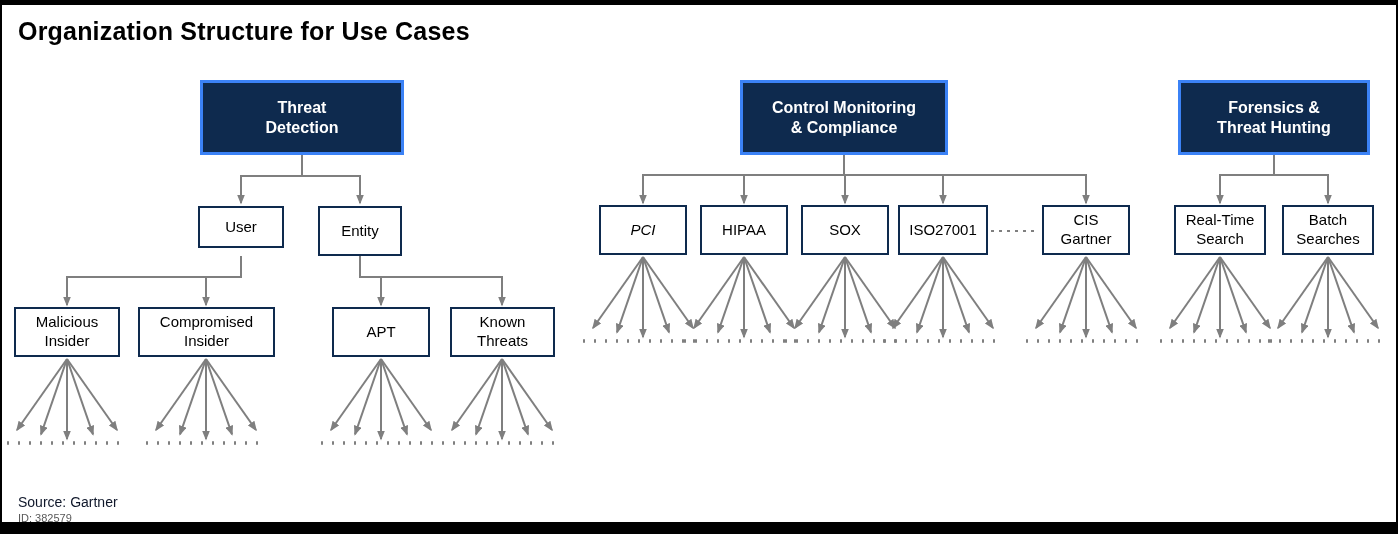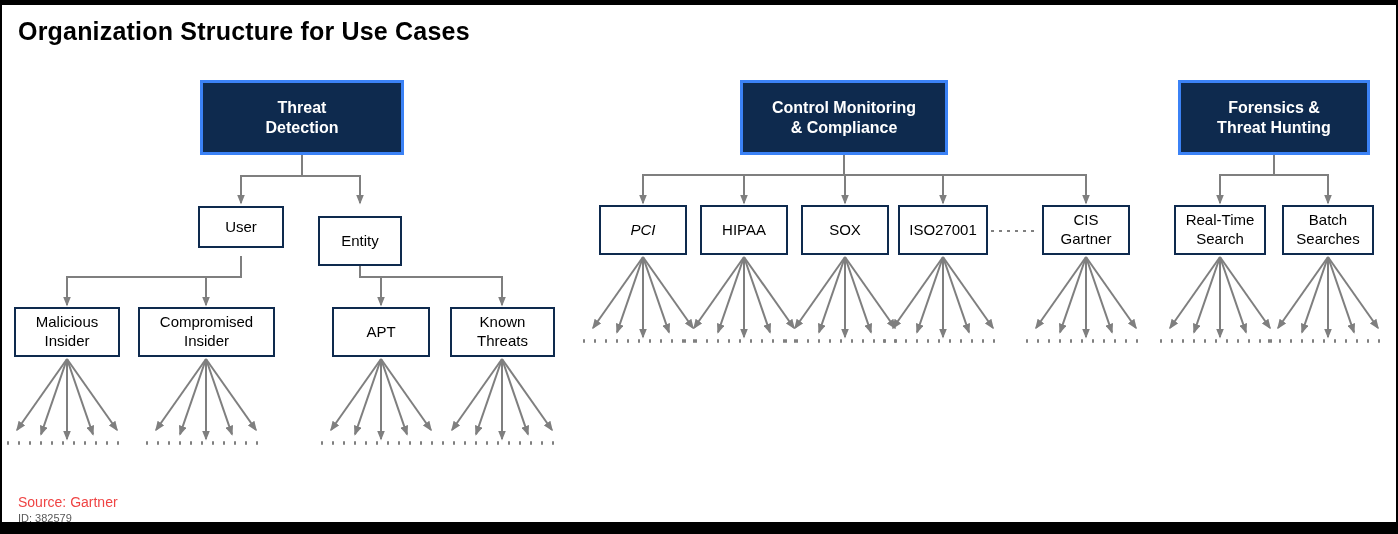--- a/index.html
+++ b/index.html
@@ -32,21 +32,21 @@
     border:2px solid #0E2A4E;
     color:#000000;
     font-size:15px; line-height:1.25;
   }
   .node.header {
     background:#0E2A4E; border:3px solid #3b82f6;
     color:#ffffff; font-weight:bold; font-size:16px;
   }
   .footer-source {
     position:absolute; left:16px; top:489px;
-    font-size:14px; color:#ef4444;
+    font-size:14px; color:#0f172a;
   }
   .footer-id {
     position:absolute; left:16px; top:507px;
     font-size:11px; color:#595959;
   }
   .bottom-bar {
     position:absolute; left:0; right:0; bottom:0; height:10px;
     background:#000000;
   }
 </style>
@@ -157,21 +157,21 @@
         <line x1="1326" y1="252" x2="1326" y2="332" class="fan" marker-end="url(#arrow)"></line>
         <line x1="1326" y1="252" x2="1352" y2="327.32" class="fan" marker-end="url(#arrow)"></line>
         <line x1="1326" y1="252" x2="1376" y2="323" class="fan" marker-end="url(#arrow)"></line>
         <line x1="1266" y1="336" x2="1386" y2="336" class="fan-dots"></line>
       </g>
   </svg>
 
   <div class="node header" style="left:198px; top:75px; width:204px; height:75px;">Threat
 Detection</div>
   <div class="node" style="left:196px; top:201px; width:86px; height:42px;">User</div>
-  <div class="node" style="left:316px; top:201px; width:84px; height:50px;margin-top:10px;">Entity</div>
+  <div class="node" style="left:316px; top:201px; width:84px; height:50px;">Entity</div>
   <div class="node" style="left:12px; top:302px; width:106px; height:50px;">Malicious
 Insider</div>
   <div class="node" style="left:136px; top:302px; width:137px; height:50px;">Compromised
 Insider</div>
   <div class="node" style="left:330px; top:302px; width:98px; height:50px;">APT</div>
   <div class="node" style="left:448px; top:302px; width:105px; height:50px;">Known
 Threats</div>
 
   <div class="node header" style="left:738px; top:75px; width:208px; height:75px;">Control Monitoring
 &amp; Compliance</div>

